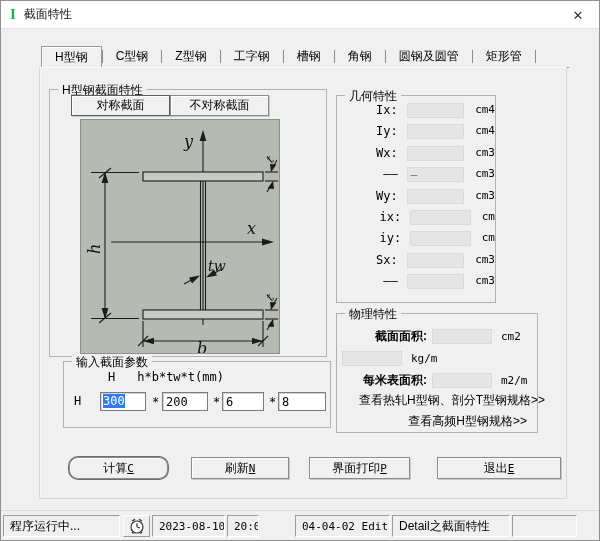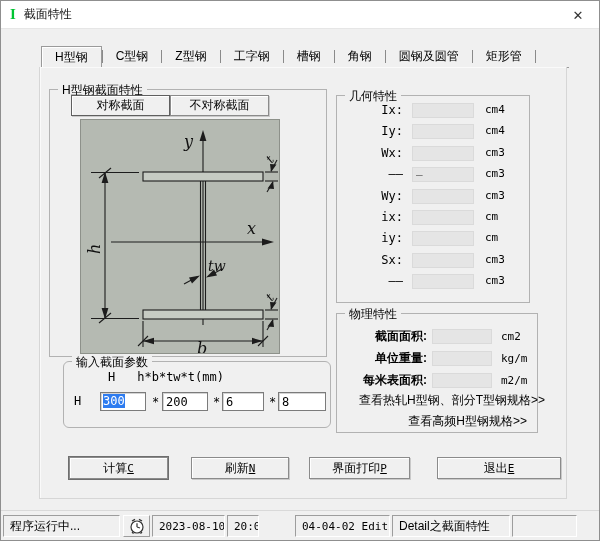--- a/index.html
+++ b/index.html
@@ -27,23 +27,23 @@
   .tabsep { width:1px; height:13px; background:#8a8a8a; margin-bottom:4px; }
   .tabpage { position:absolute; left:38px; top:66px; width:528px; height:432px;
              border:1px solid #d6d6d6; border-top:none; box-shadow:inset 1px 1px 0 #fafafa; }
 
   
   .group { position:absolute; border:1px solid #b2b2b2; }
   .group > .glabel { position:absolute; top:-8px; left:8px; background:#f0f0f0; padding:0 4px;
                      font-size:12px; white-space:nowrap; }
 
   .g-left  { left:48px;  top:88px;  width:278px; height:268px; }
-  .g-geo   { left:335px; top:94px;  width:194px; height:208px; }
+  .g-geo   { left:335px; top:94px;  width:160px; height:208px; }
   .g-phys  { left:335px; top:312px; width:202px; height:120px; }
-  .g-input { left:62px;  top:360px; width:268px; height:67px;border-radius:6px; }
+  .g-input { left:62px;  top:360px; width:268px; height:67px; }
 
   
   .secbtn { position:absolute; top:5px; height:21px; width:99px; background:#f0f0f0;
             border:1px solid #8b8b8b; box-shadow:inset 1px 1px 0 #ffffff, 1px 1px 0 #c9c9c9;
             display:flex; align-items:center; justify-content:center; font-size:12px; cursor:pointer; }
   .secbtn.active { border-color:#5f5f5f; }
   .btn-sym { left:21px; } .btn-asym { left:120px; }
 
   
   .diagram { position:absolute; left:30px; top:29px; width:200px; height:235px;
@@ -84,21 +84,21 @@
   .sel { background:#2e7cf0; color:#fff; }
   .star { position:absolute; top:3px; font-family:"DejaVu Sans Mono", monospace; }
   .s1 { left:88px; } .s2 { left:149px; } .s3 { left:205px; }
 
   
   .abtn { position:absolute; top:456px; height:22px; background:#f0f0f0; border:1px solid #8b8b8b;
           box-shadow:inset 1px 1px 0 #ffffff, 1px 1px 0 #c9c9c9;
           display:flex; align-items:center; justify-content:center; font-size:12px; cursor:pointer; }
   .abtn .key { text-decoration:underline; font-family:"DejaVu Sans Mono", monospace; font-size:11px; }
   .abtn.default { box-shadow:0 0 0 1px #6e6e6e, inset 1px 1px 0 #ffffff; }
-  .ab1 { left:68px; width:99px; } .ab2 { left:190px; width:98px; }
+  .ab1 { left:68px; width:99px;border-radius:9px; } .ab2 { left:190px; width:98px; }
   .ab3 { left:308px; width:101px; } .ab4 { left:436px; width:124px; }
 
   
   .statusbar { position:absolute; left:0; top:509px; width:100%; height:31px; background:#f0f0f0;
                border-top:1px solid #d9d9d9; }
   .seg { position:absolute; top:4px; height:22px; border:1px solid;
          border-color:#9d9d9d #ffffff #ffffff #9d9d9d; display:flex; align-items:center;
          padding-left:6px; font-size:12px; white-space:nowrap; overflow:hidden; }
   .seg.mono { font-family:"DejaVu Sans Mono", monospace; font-size:11px; }
   .seg-run   { left:2px;   width:117px; }
@@ -263,21 +263,20 @@
 
   <div class="group g-phys">
     <span class="glabel">物理特性</span>
     <div class="phys-rows">
       <div class="prow">
           <span class="plab">截面面积:</span>
           <span class="pfield"></span>
           <span class="punit">cm2</span>
         </div>
       <div class="prow">
-          <span class="plab">单位重量:</span>
           <span class="pfield"></span>
           <span class="punit">kg/m</span>
         </div>
       <div class="prow">
           <span class="plab">每米表面积:</span>
           <span class="pfield"></span>
           <span class="punit">m2/m</span>
         </div>
     </div>
     <div class="spec-links">

